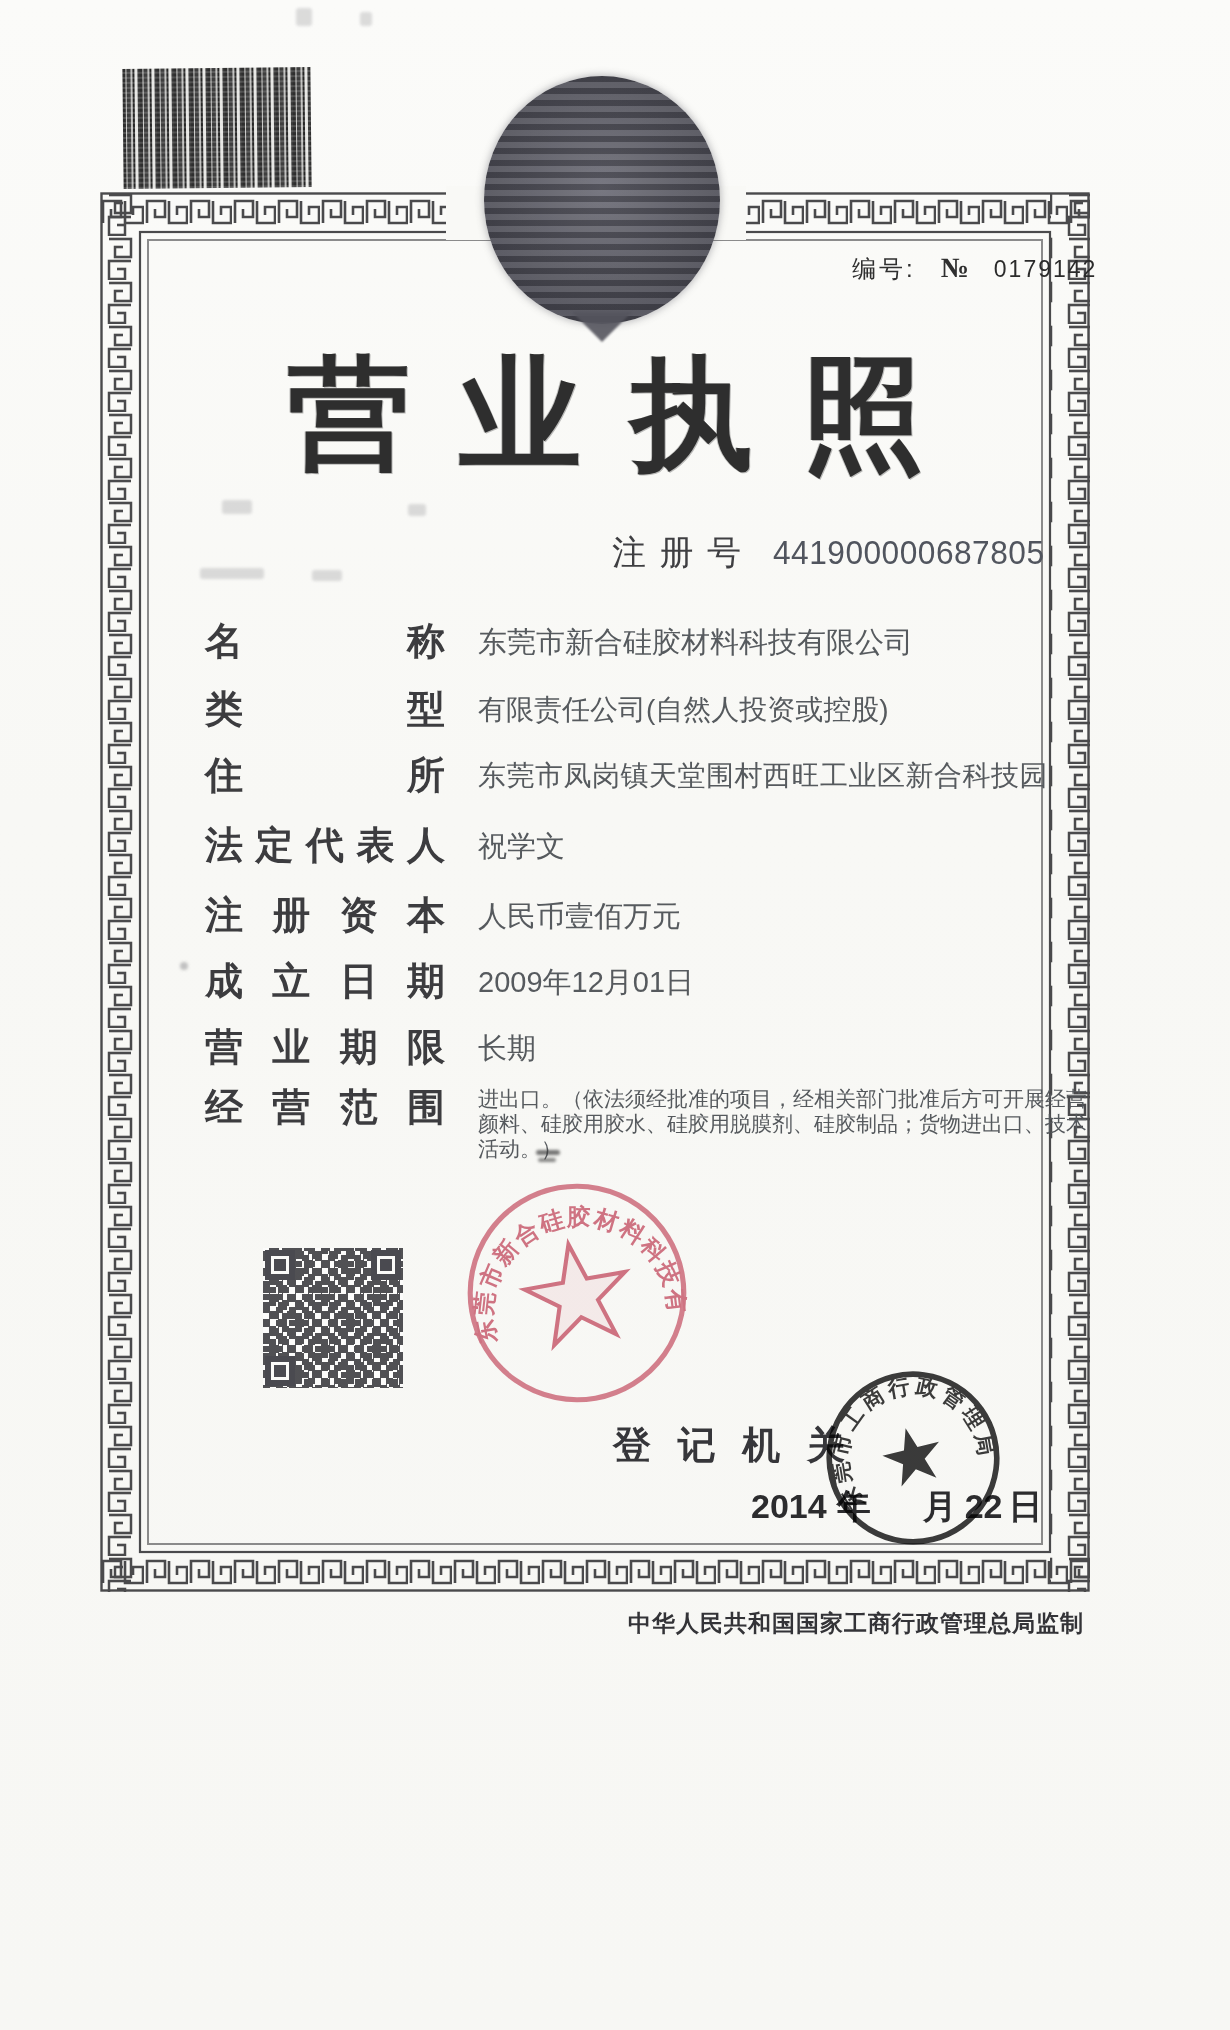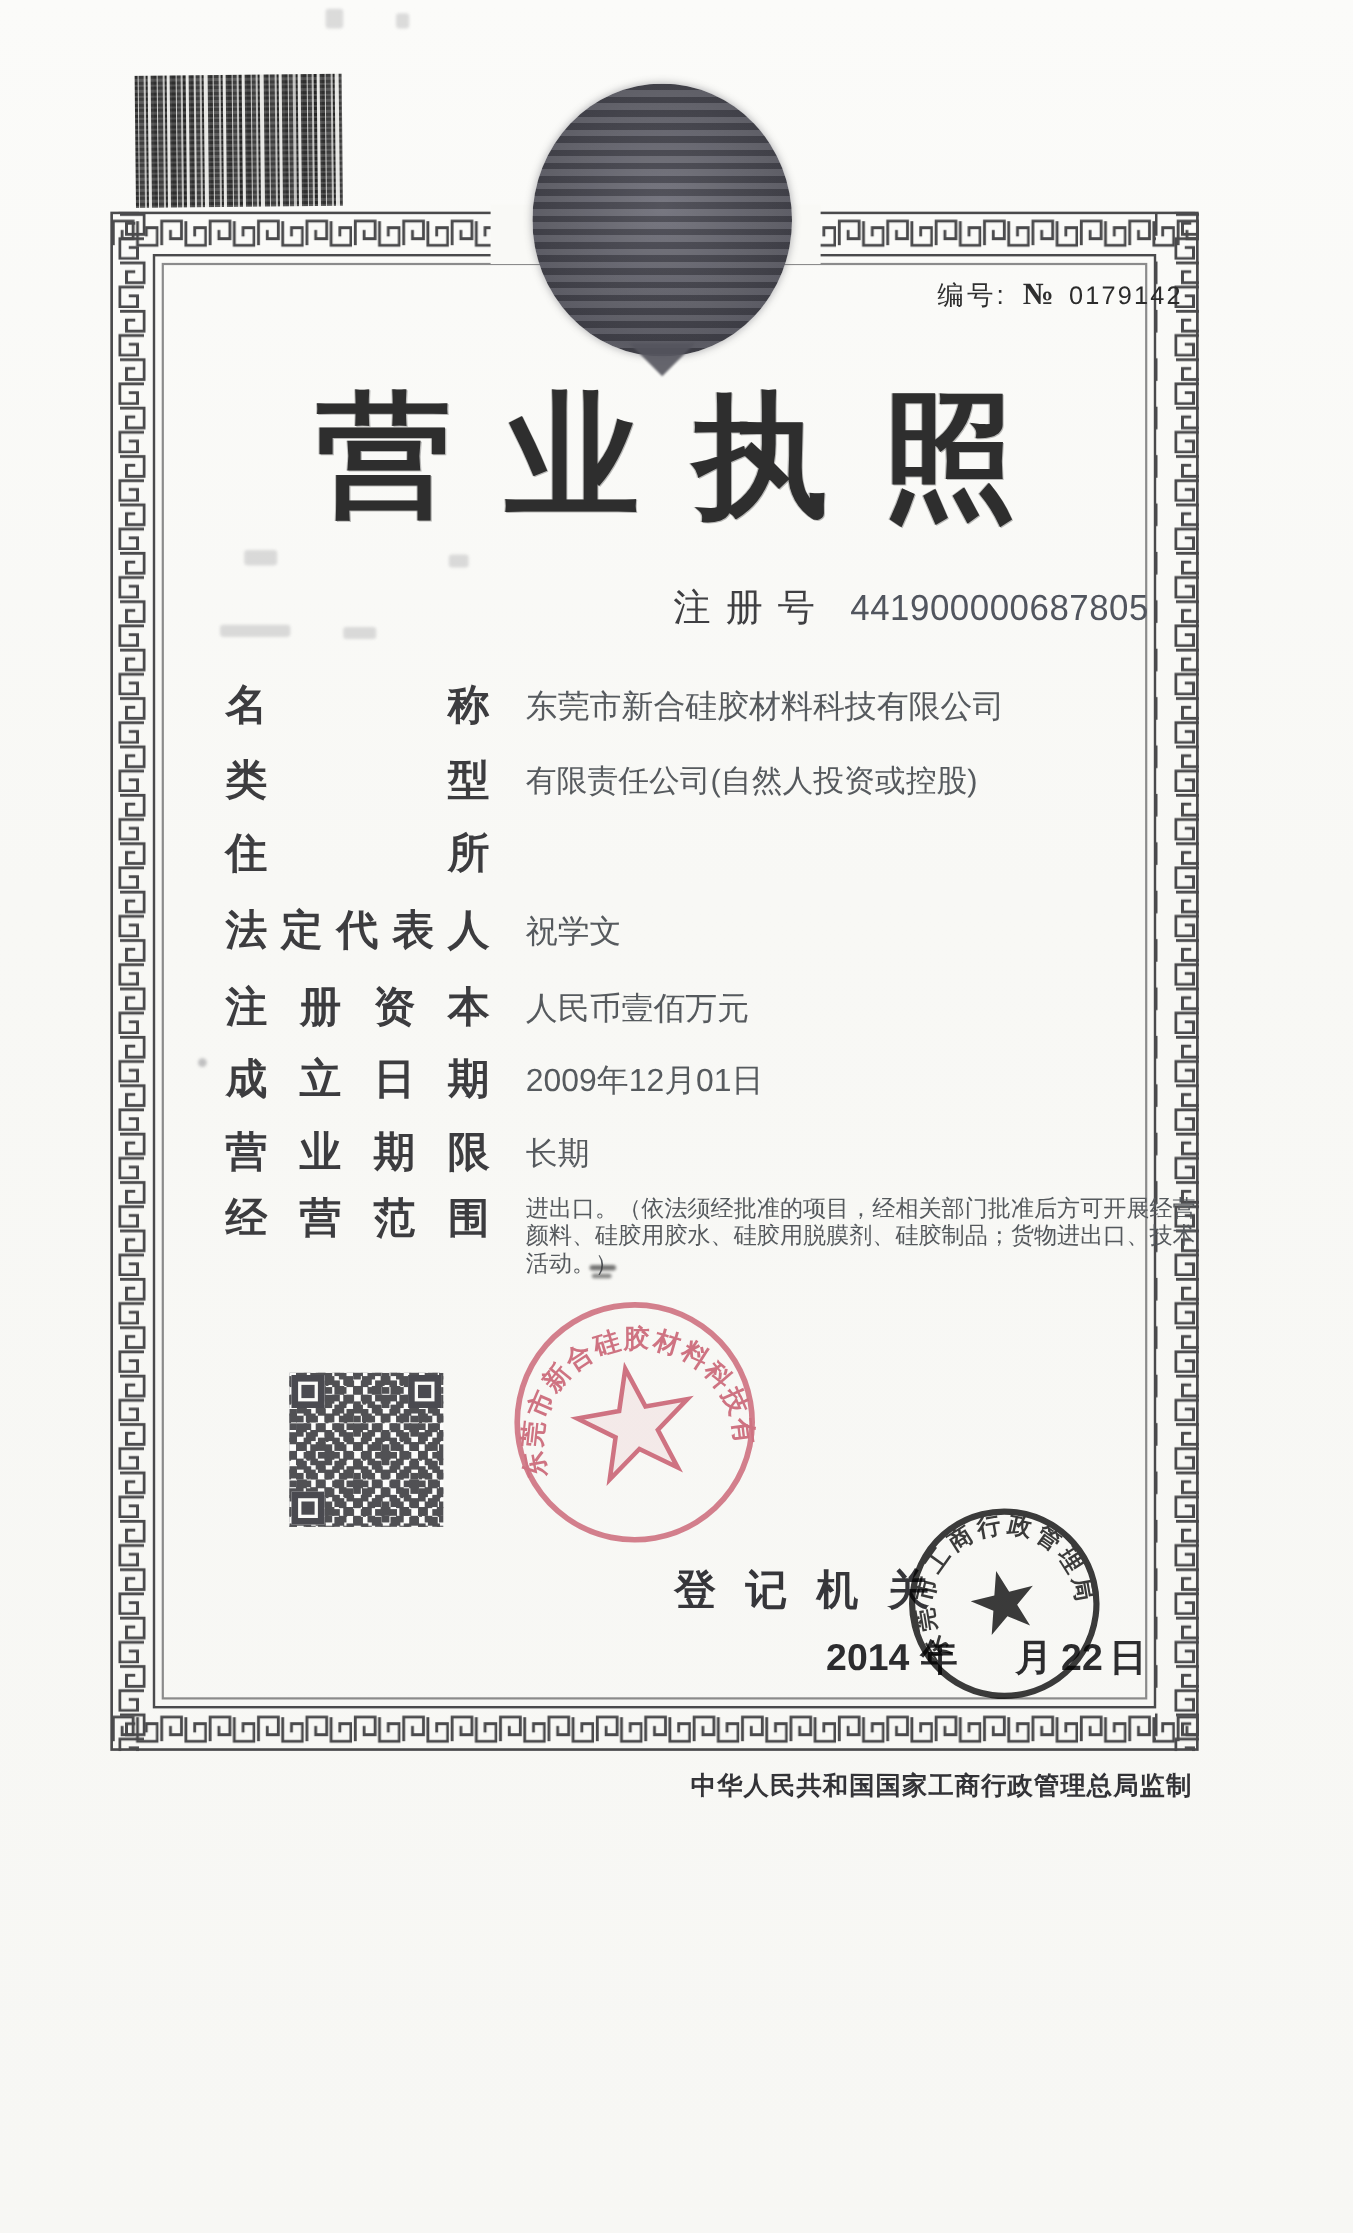--- a/index.html
+++ b/index.html
@@ -26,21 +26,21 @@
   }
   .emblem-base{
     position:absolute;left:572px;top:312px;width:0;height:0;
     border-left:30px solid transparent;border-right:30px solid transparent;
     border-top:30px solid #55555e;filter:blur(1px);opacity:.9;
   }
   .emblem-gap{position:absolute;left:446px;top:186px;width:300px;height:54px;background:#f9f9f6;}
   
   .frame{position:absolute;left:100px;top:192px;}
   
-  .serial{position:absolute;left:852px;top:252px;display:flex;align-items:baseline;gap:14px;color:#2f2f2f;}
+  .serial{position:absolute;left:852px;top:252px;display:flex;align-items:baseline;gap:25px;color:#2f2f2f;}
   .serial .s-label{font-size:24px;letter-spacing:3px;}
   .serial .s-no{font-family:"Liberation Serif","DejaVu Serif",serif;font-weight:700;font-size:28px;}
   .serial .s-num{font-size:23px;letter-spacing:2px;color:#2b2b2b;}
   
   .cert-title{
     position:absolute;left:288px;top:344px;width:636px;height:142px;
     font-size:122px;font-weight:900;color:#2e2e2e;line-height:140px;
     text-shadow:1px 1px 0 rgba(90,90,90,.4), -1px 0 0 rgba(60,60,60,.3);
   }
   [data-justify]{display:flex;justify-content:space-between;}
@@ -144,20 +144,21 @@
         <span>类</span>
         <span>型</span>
       </div>
     <div class="fvalue narrow">有限责任公司(自然人投资或控股)</div>
   </div>
   <div class="frow" style="top:750px">
     <div class="flabel" data-justify="">
         <span>住</span>
         <span>所</span>
       </div>
+    <div class="fvalue addr">东莞市凤岗镇天堂围村西旺工业区新合科技园</div>
   </div>
   <div class="frow" style="top:820px">
     <div class="flabel" data-justify="">
         <span>法</span>
         <span>定</span>
         <span>代</span>
         <span>表</span>
         <span>人</span>
       </div>
     <div class="fvalue">祝学文</div>

